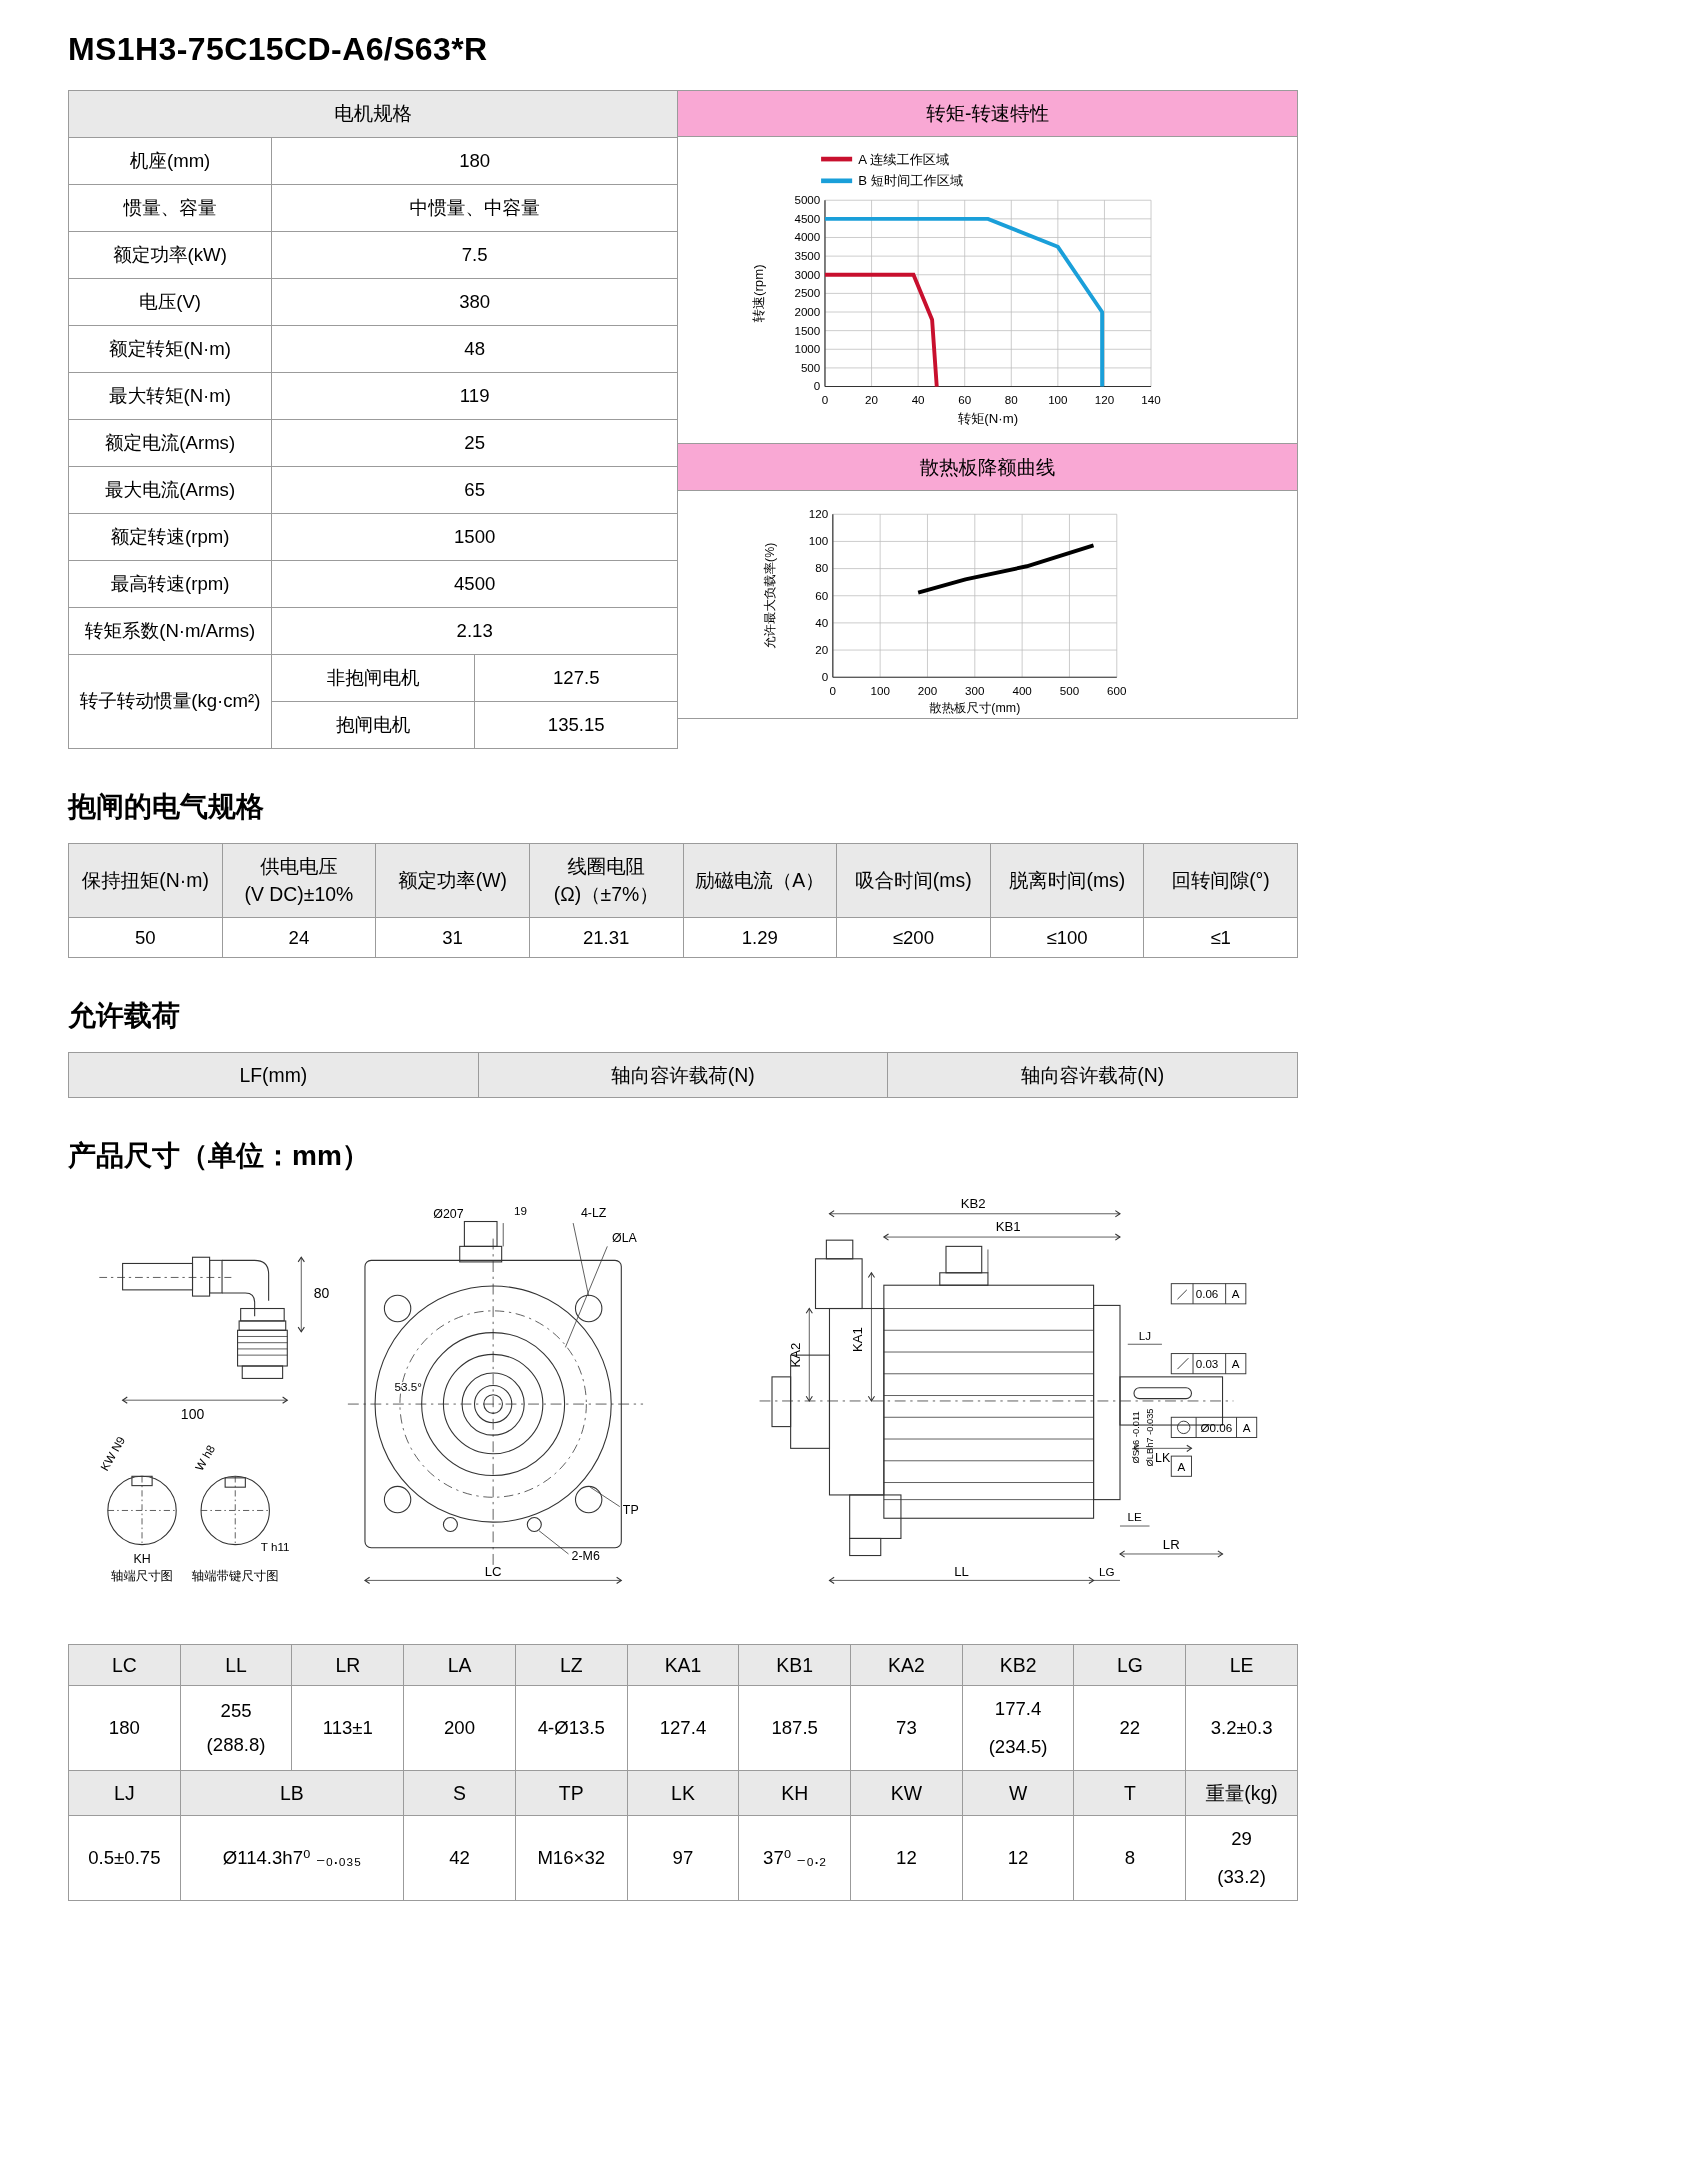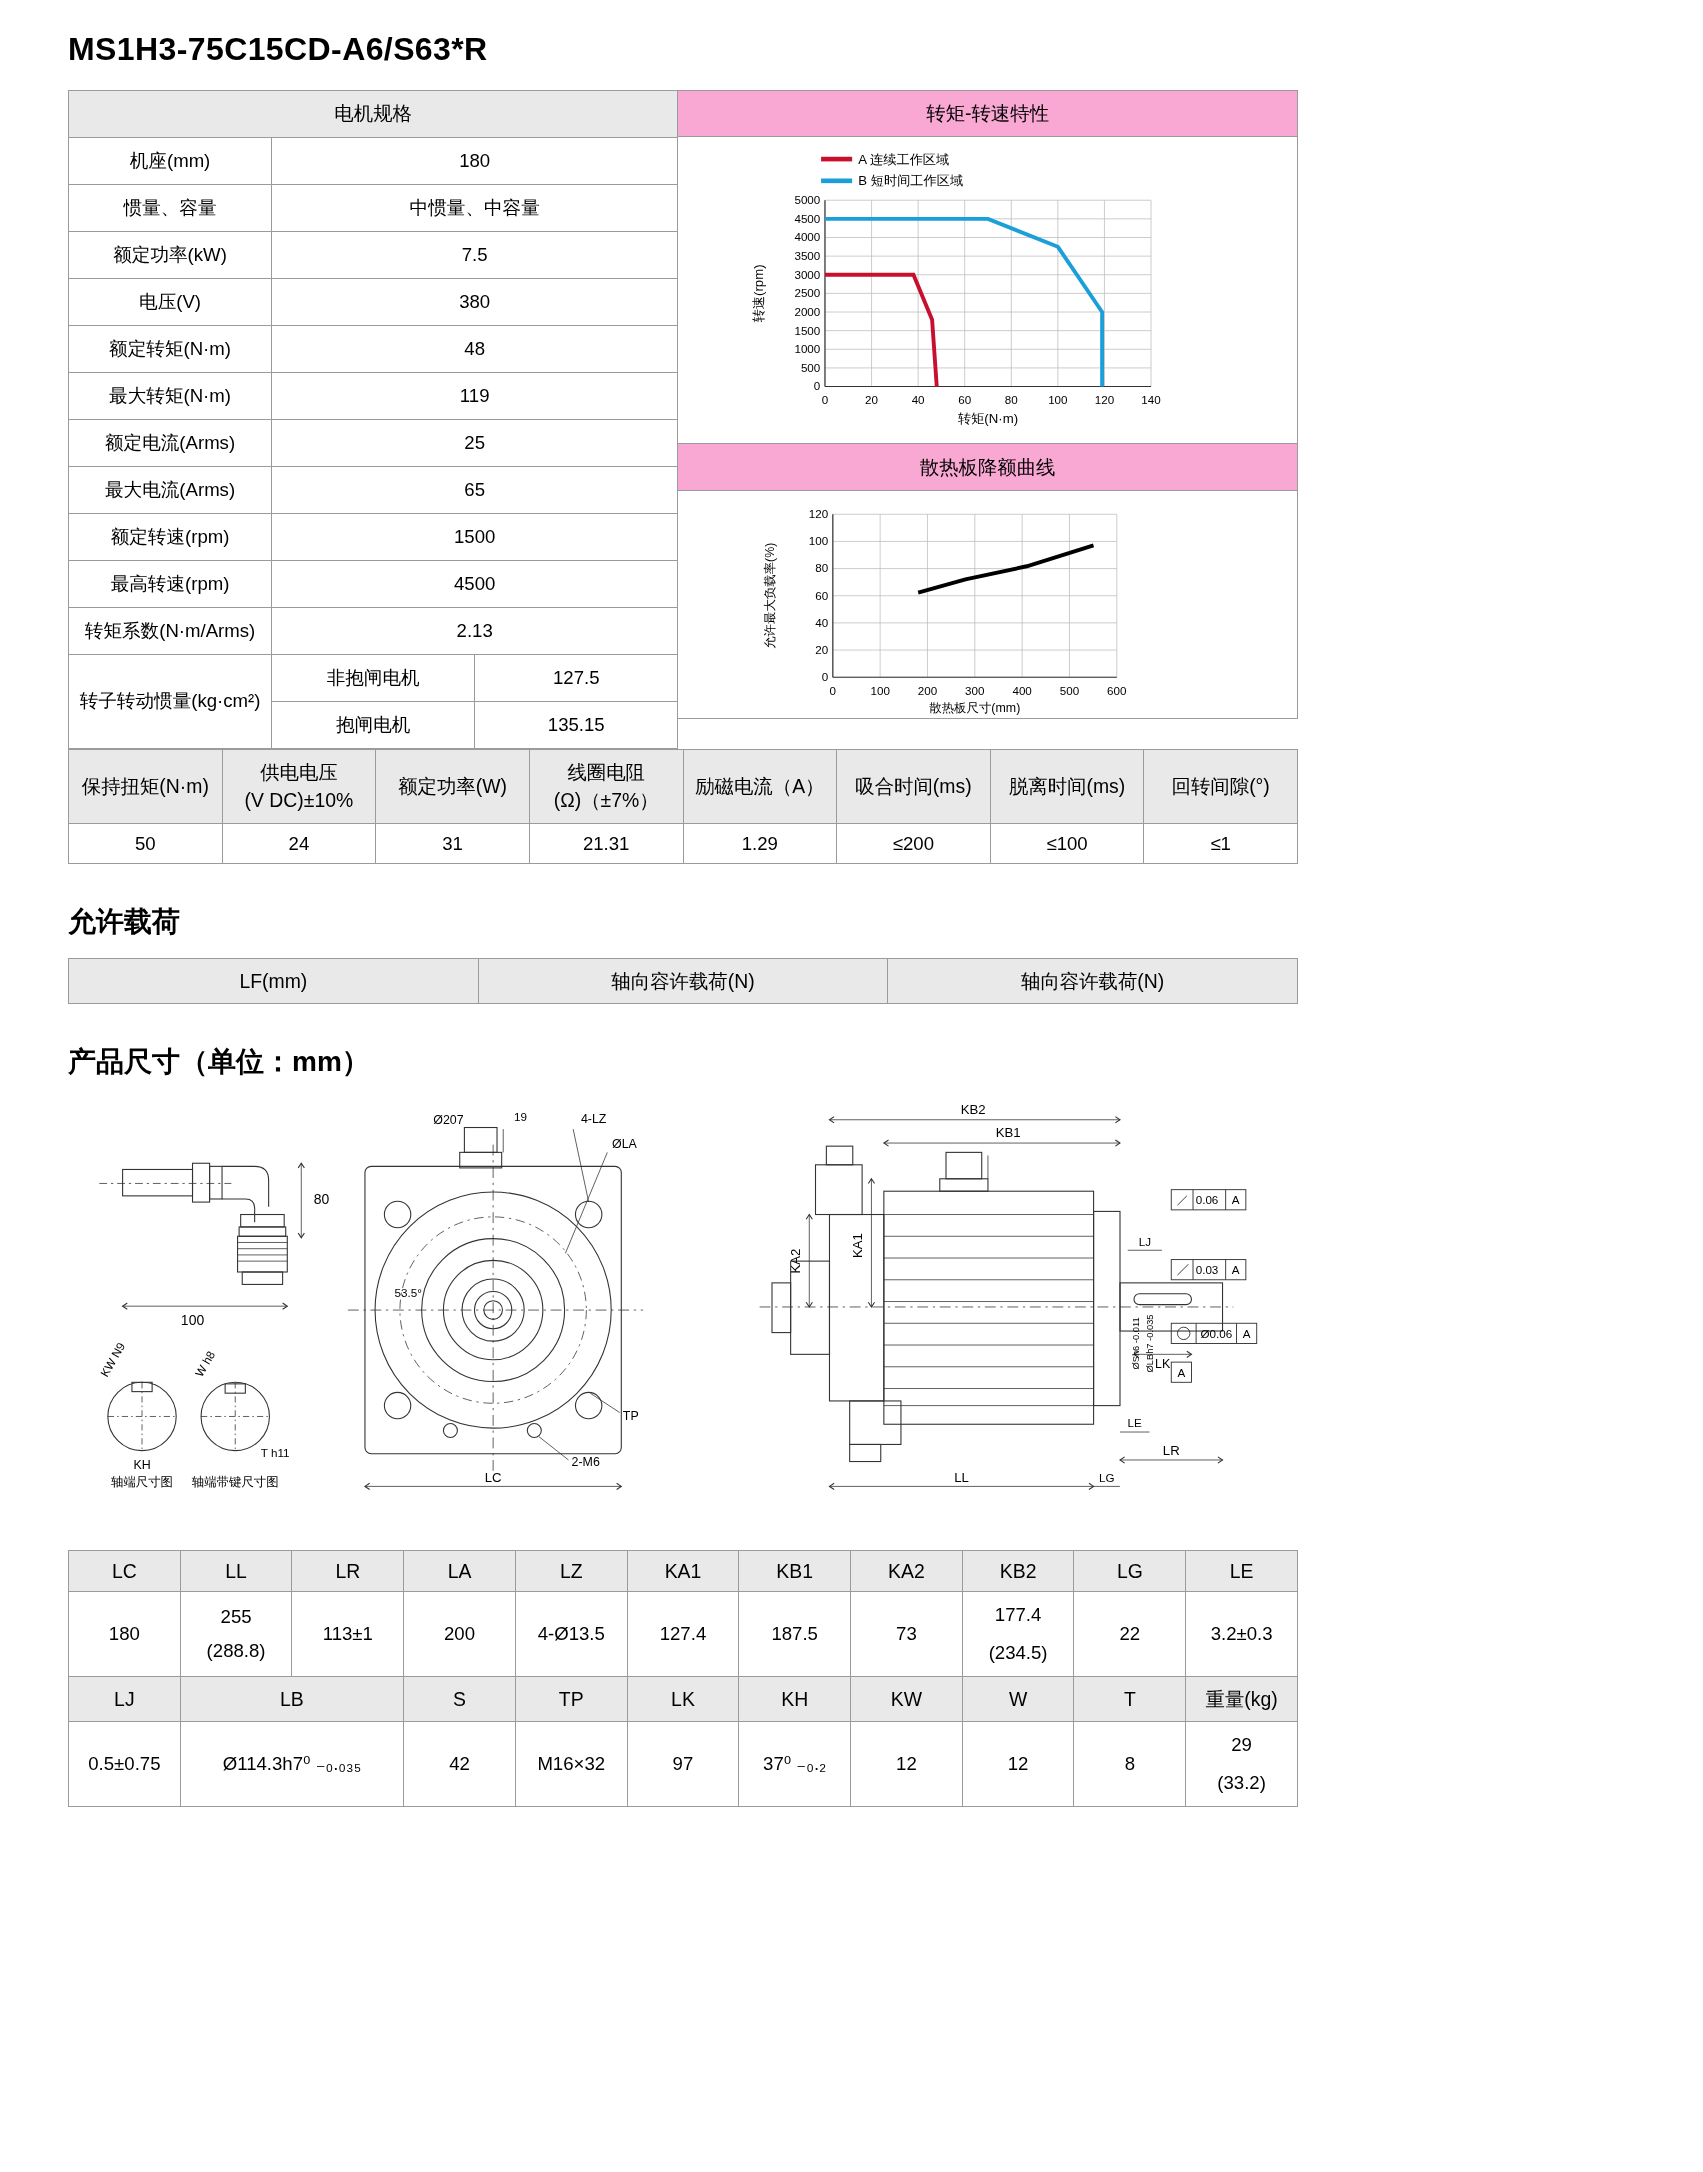--- a/index.html
+++ b/index.html
@@ -270,20 +270,21 @@
               <text x="476" y="263">600</text>
             </g>
             <text x="293" y="285" font-size="16" text-anchor="middle" font-family="'Liberation Sans',sans-serif">散热板尺寸(mm)</text>
             <polyline points="220,131 281,114 360,97 446,70" fill="none" stroke="#000" stroke-width="5"></polyline>
           </svg>
         </div>
       </div>
     </div>
   </div>
 
+  <h2 class="section-title">抱闸的电气规格</h2>
   <table>
     <tbody>
         <tr>
       <th class="hdr two-line">
         <span>保持扭矩(N·m)</span>
       </th>
       <th class="hdr two-line">
         <div>供电电压</div>
         <div>(V DC)±10%</div>
       </th>

